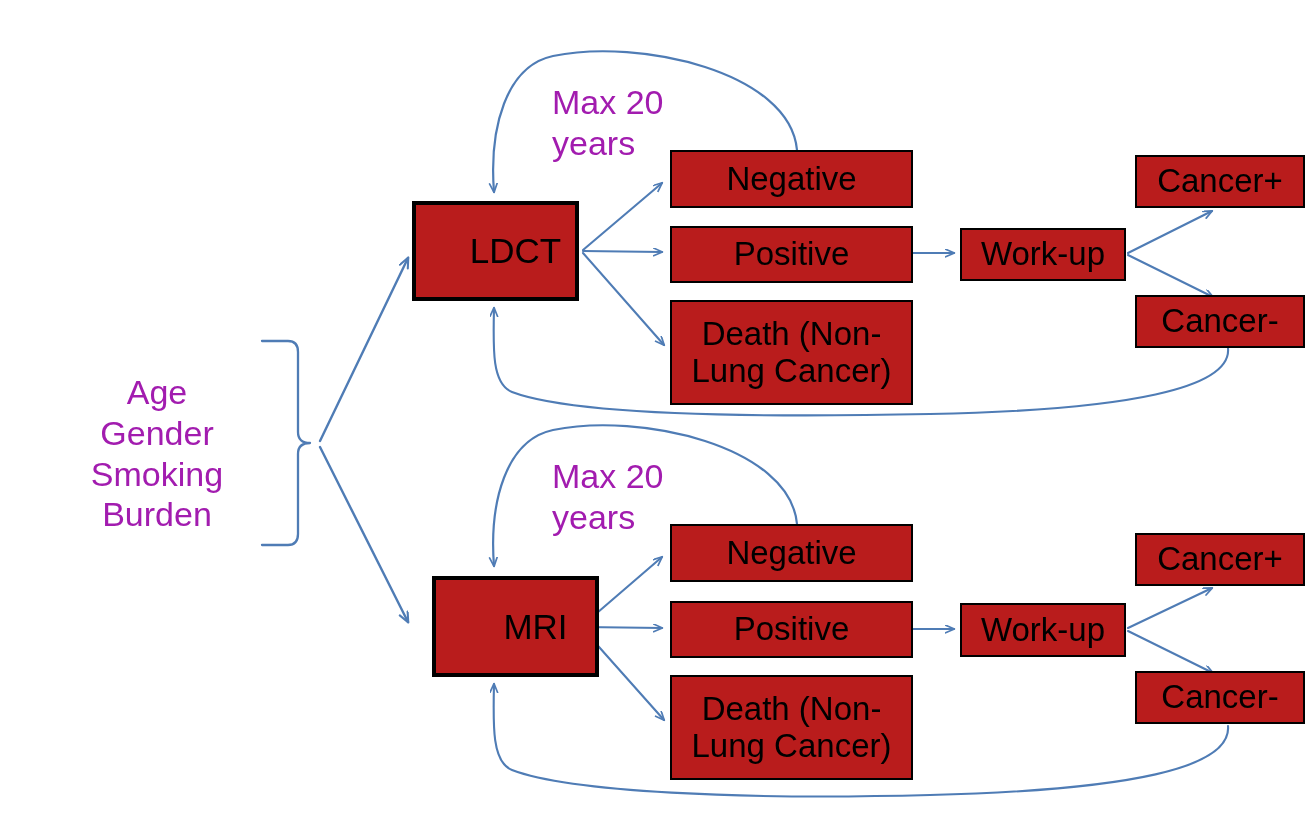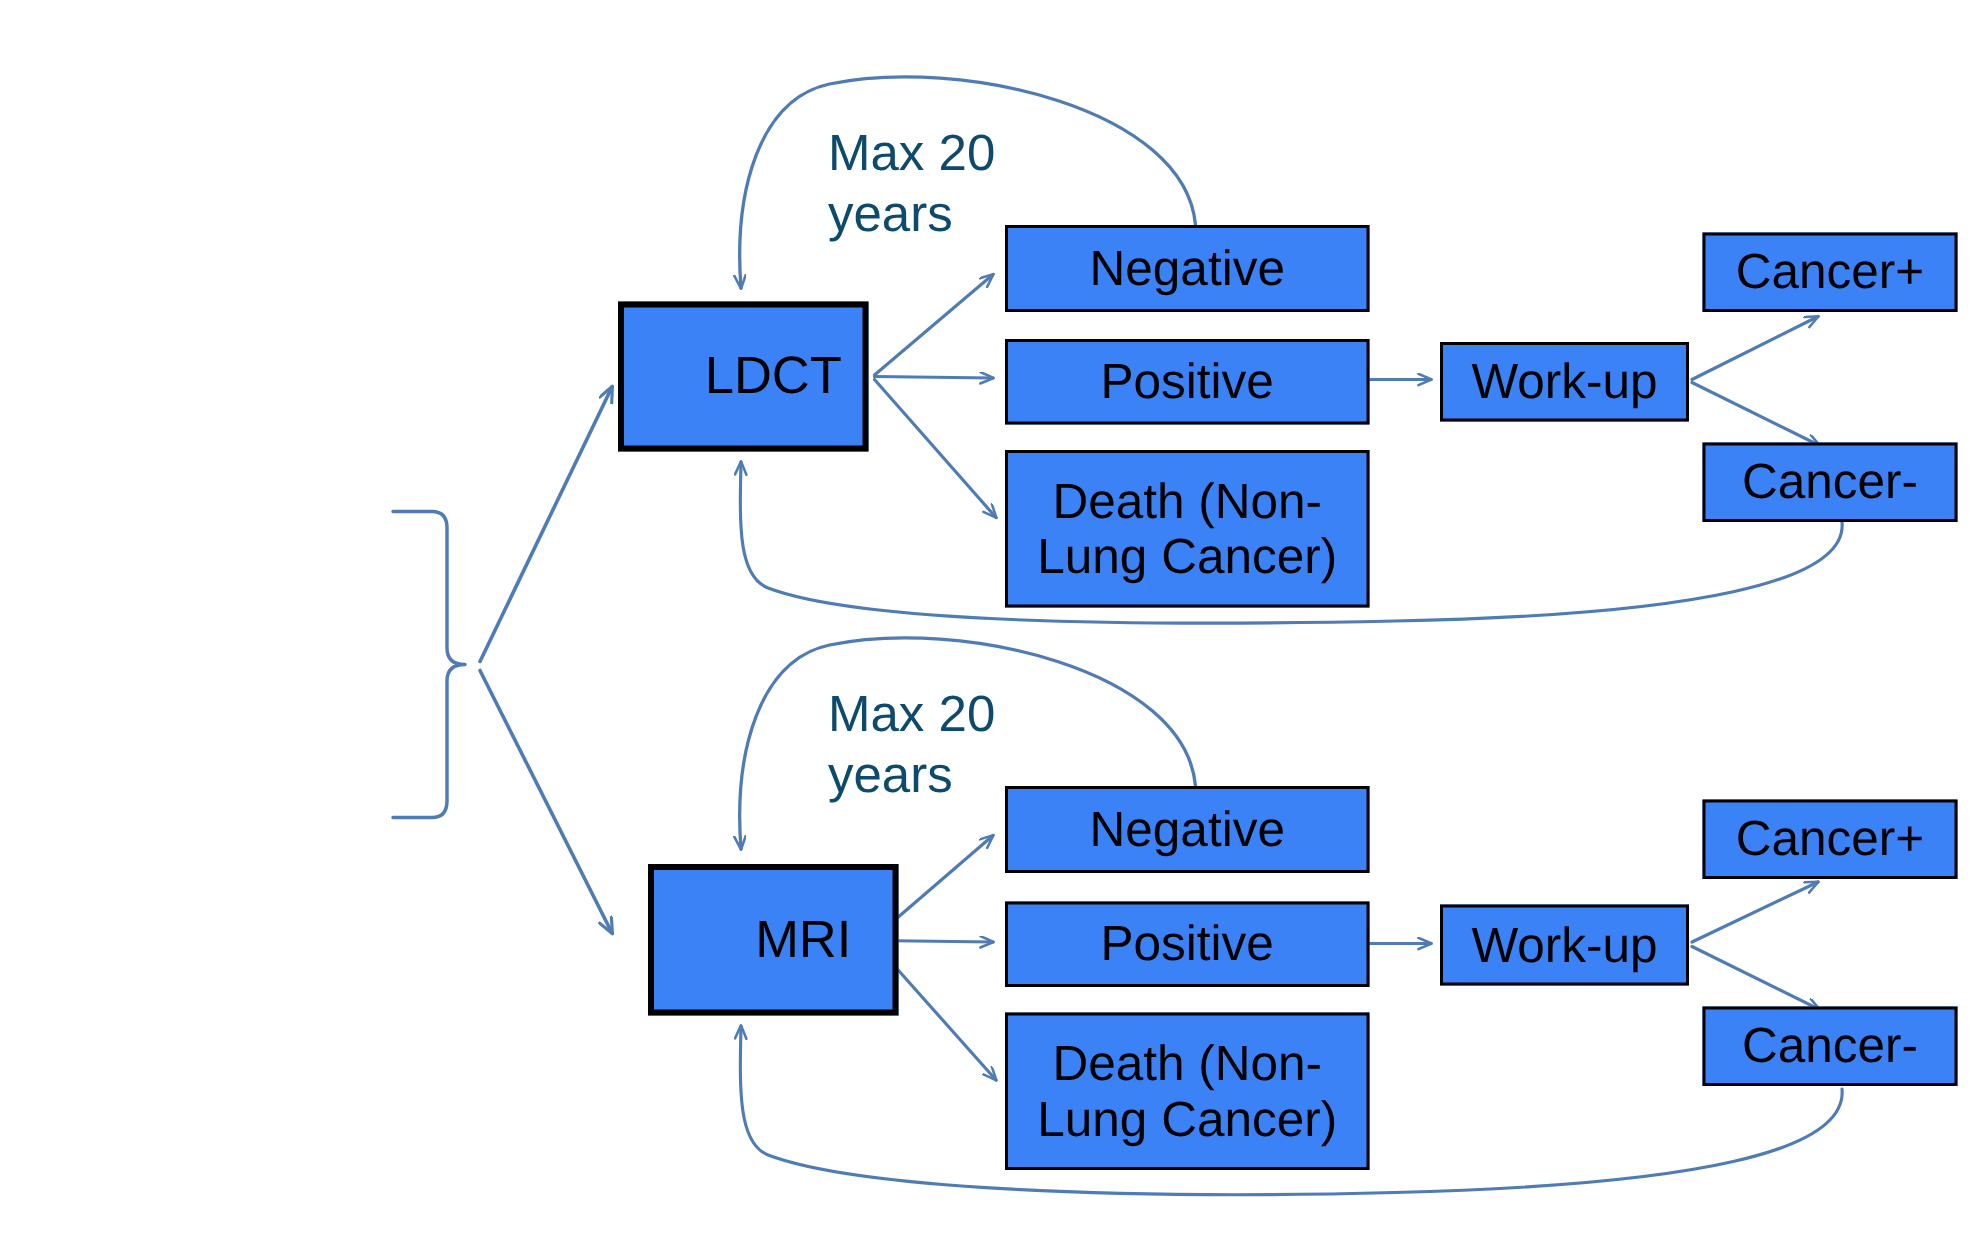--- a/index.html
+++ b/index.html
@@ -18,37 +18,37 @@
   #edges {
     position: absolute;
     left: 0;
     top: 0;
     width: 1313px;
     height: 827px;
   }
   .node {
     position: absolute;
     box-sizing: border-box;
-    background: #3b82f6;
+    background: #b91c1c;
     border: 2px solid #000000;
     display: flex;
     align-items: center;
     justify-content: center;
     text-align: center;
     color: #000000;
     line-height: 1.12;
     z-index: 3;
   }
   .node.thick {
     border-width: 4px;
     padding-left: 40px;
   }
   .label-free {
     position: absolute;
-    color: #0c4a6e;
+    color: #a21caf;
     text-align: center;
     line-height: 1.2;
     white-space: pre-line;
     z-index: 4;
   }
 </style>
 </head>
 <body>
 
 <div id="canvas">
@@ -121,20 +121,24 @@
       <path d="M 1128,631 L 1213,673" marker-end="url(#ah)"></path>
 
       <path d="
         M 1228,726
         C 1232,768 1130,790 930,795
         C 740,800 570,792 512,770
         C 492,762 493,726 494,684" stroke-width="2.1" marker-end="url(#ah)"></path>
     </g>
   </svg>
 
+  <div class="label-free" style="left:52px; top:372px; width:210px; font-size:34px;">Age
+Gender
+Smoking
+Burden</div>
 
   <div class="label-free" style="left:552px; top:82px; width:160px; font-size:34px; text-align:left;">Max 20
 years</div>
 
   <div class="node thick" style="left:412px; top:201px; width:167px; height:100px; font-size:35px;">LDCT</div>
 
   <div class="node" style="left:670px; top:150px; width:243px; height:58px; font-size:33px;">Negative</div>
 
   <div class="node" style="left:670px; top:226px; width:243px; height:57px; font-size:33px;">Positive</div>
 

